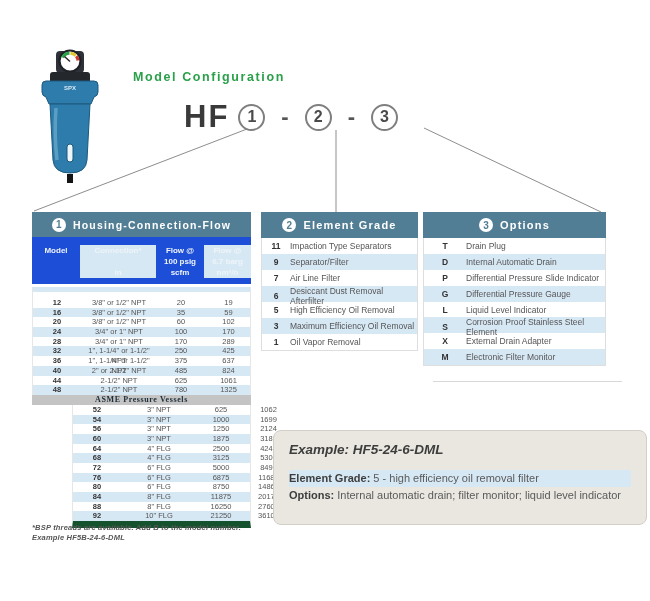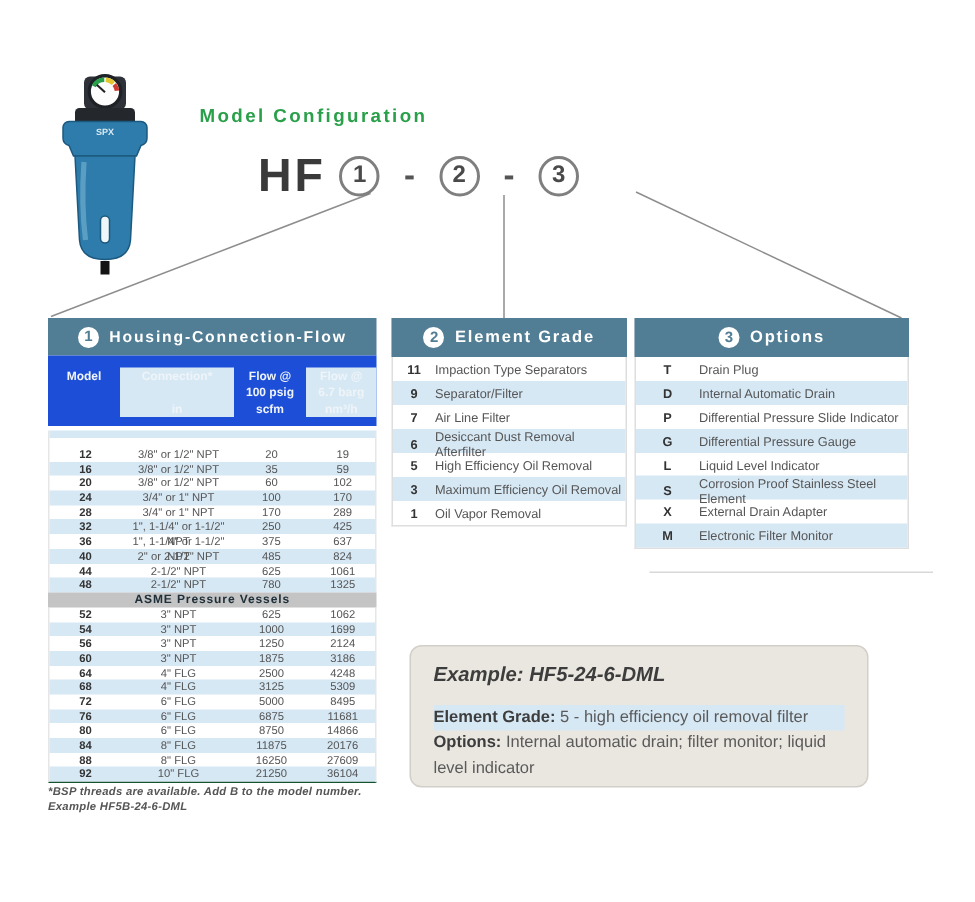--- a/index.html
+++ b/index.html
@@ -3,21 +3,21 @@
 <meta charset="utf-8">
 <style>
   html,body{margin:0;padding:0;background:#fff;}
   .page{position:relative;width:650px;height:601px;background:#fff;overflow:hidden;
         font-family:"Liberation Sans",sans-serif;}
   svg.lines{position:absolute;left:0;top:0;width:650px;height:601px;pointer-events:none;}
 
   
   .page-title{position:absolute;left:113px;top:70px;font-size:12.5px;font-weight:bold;
               letter-spacing:1.6px;color:#2aa04a;padding-left:20px;}
-  .model-code{position:absolute;left:172px;top:97px;height:40px;display:flex;align-items:center;}
+  .model-code{position:absolute;left:184px;top:97px;height:40px;display:flex;align-items:center;}
   .model-prefix{font-size:31px;font-weight:bold;color:#3a3a3a;letter-spacing:2px;margin-right:9px;}
   .ph-circle{width:23px;height:23px;border:2px solid #7f7f7f;border-radius:50%;
              display:flex;align-items:center;justify-content:center;
              font-size:16px;font-weight:bold;color:#4a4a4a;background:#fff;}
   .code-dash{font-size:22px;font-weight:800;color:#555;margin:0 16px;line-height:20px;}
 
   
   .product{position:absolute;left:33px;top:46px;width:74px;height:140px;}
 
   
@@ -35,40 +35,40 @@
          padding:8px 0 6px 0;}
   .hcol{text-align:center;color:#eef4f8;font-weight:bold;font-size:8px;}
   .hcol div{height:11px;line-height:11px;}
   .strip{height:11px;background:#fff;border-left:1px solid #e6e6e6;border-right:1px solid #e6e6e6;}
   .strip div{height:5px;margin-top:3px;background:#d7e8f5;}
   .hrows{border-left:1px solid #e6e6e6;border-right:1px solid #e6e6e6;}
   .hrow{display:grid;grid-template-columns:48px 76px 48px 47px;height:9.7px;line-height:9.8px;}
   .hrow span{text-align:center;color:#555;}
   .hrow .c-model{font-weight:bold;color:#333;}
   .asme{height:10px;line-height:10px;background:#c4c4c4;color:#20303a;font-weight:bold;
-        font-size:8px;text-align:center;letter-spacing:0.6px;}
-  .hbottom{border-bottom:1px solid #14532d;}
+        font-size:8px;text-align:center;letter-spacing:0.6px;font-family:Liberation Serif, serif;}
+  .hbottom{border-bottom:7px solid #14532d;margin-left:40px;}
   .footnote{position:absolute;left:32px;top:523px;width:240px;font-size:7.5px;font-style:italic;
             font-weight:bold;color:#555;line-height:9.5px;letter-spacing:0.2px;}
 
   
   .mini-table{position:absolute;top:212px;border:1px solid #dedede;border-top:none;background:#fff;}
   .mini-table .band{height:26px;font-size:11px;margin:0 -1px;}
   .mrow{display:grid;align-items:center;font-size:8.5px;}
   .mrow .code{font-weight:bold;color:#333;text-align:center;}
   .mrow .label{color:#555;}
   .element{left:261px;width:155px;}
   .element .mrow{grid-template-columns:28px 1fr;height:16px;}
   .options{left:423px;width:181px;}
   .options .mrow{grid-template-columns:42px 1fr;height:15.9px;}
 
   .divider{position:absolute;left:433px;top:381px;width:189px;height:1px;background:#d8d8d8;}
 
   
-  .example{position:absolute;left:273px;top:430px;width:306px;height:95px;box-sizing:border-box;
+  .example{position:absolute;left:273px;top:430px;width:374px;height:95px;box-sizing:border-box;
            background:#eae7e1;border:1px solid #d2cfc8;border-radius:8px;padding:11px 15px;}
   .ex-title{font-size:13.5px;font-weight:bold;font-style:italic;color:#3d3d3d;margin-bottom:13px;}
   .ex-row{font-size:11px;line-height:16.8px;color:#5a5a5a;}
   .ex-row b{color:#3d3d3d;}
 </style>
 </head>
 <body>
 
 <div class="page">
 

